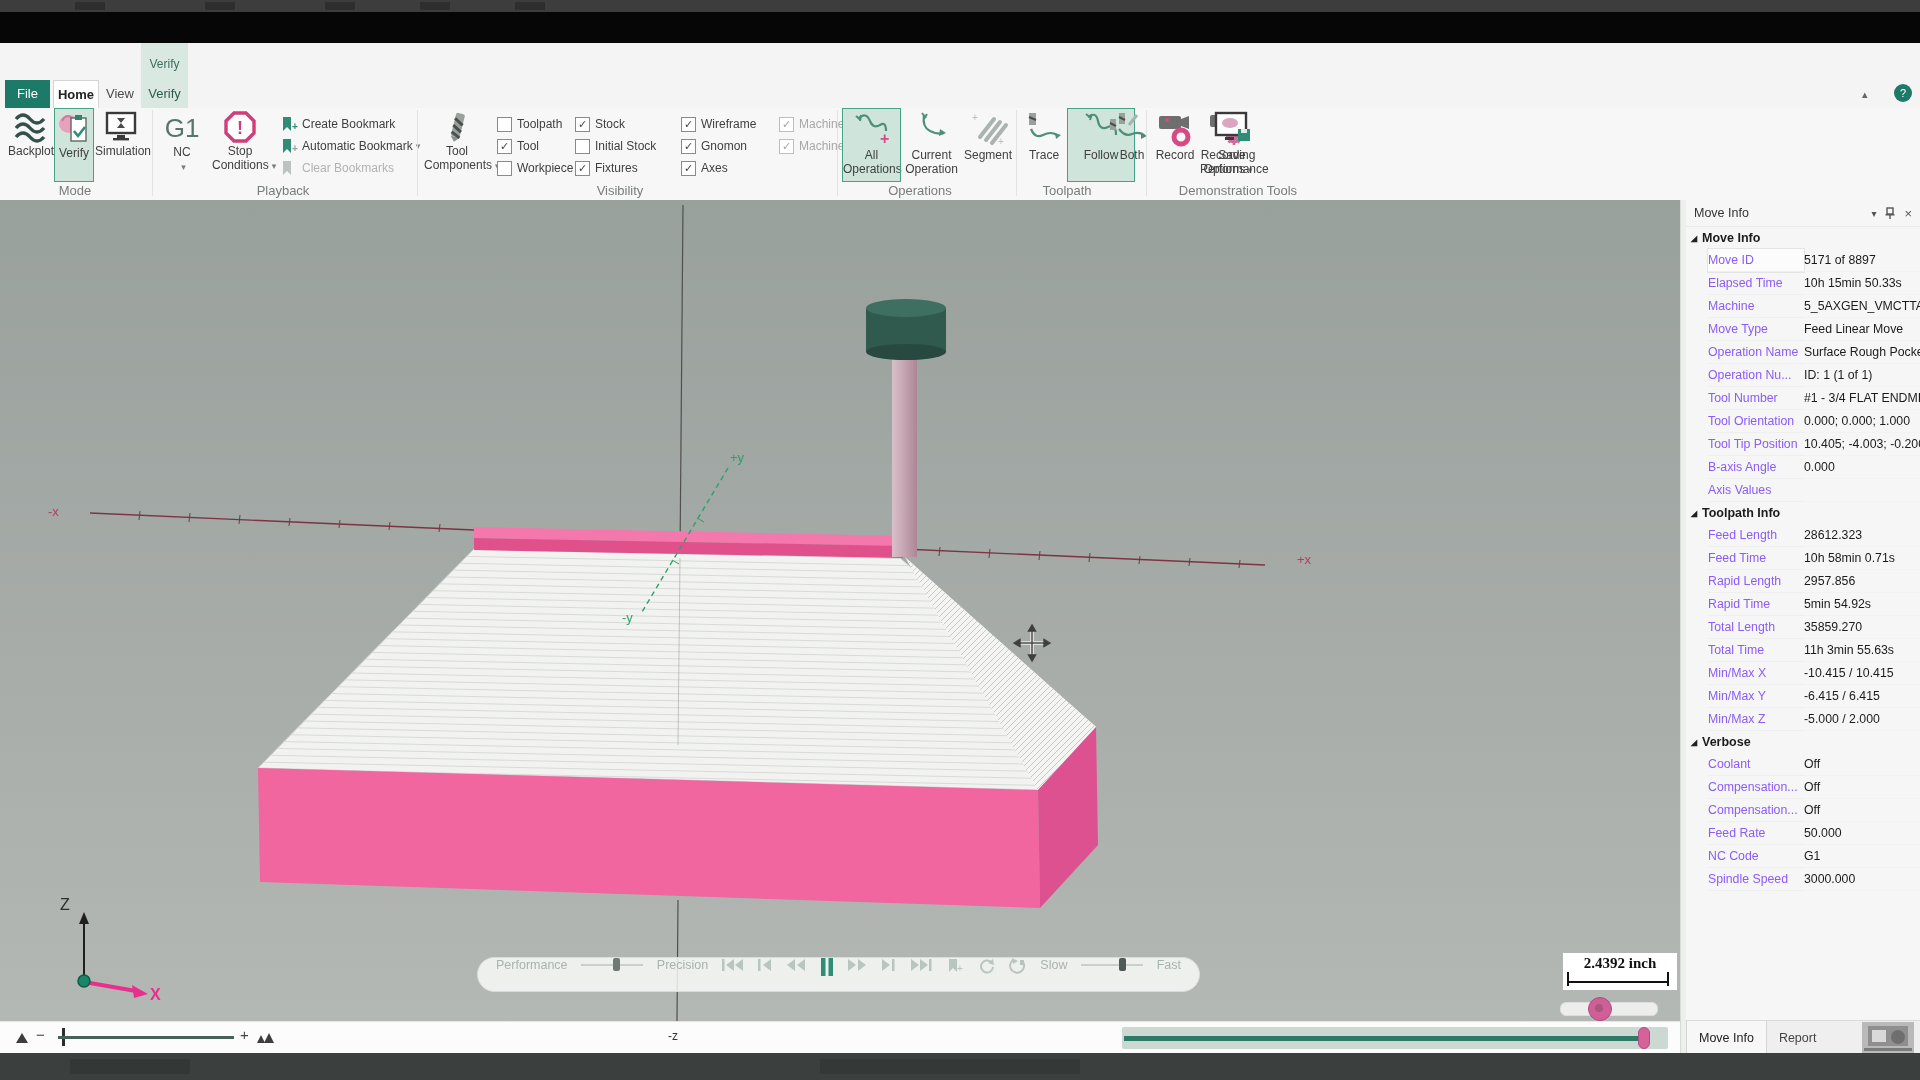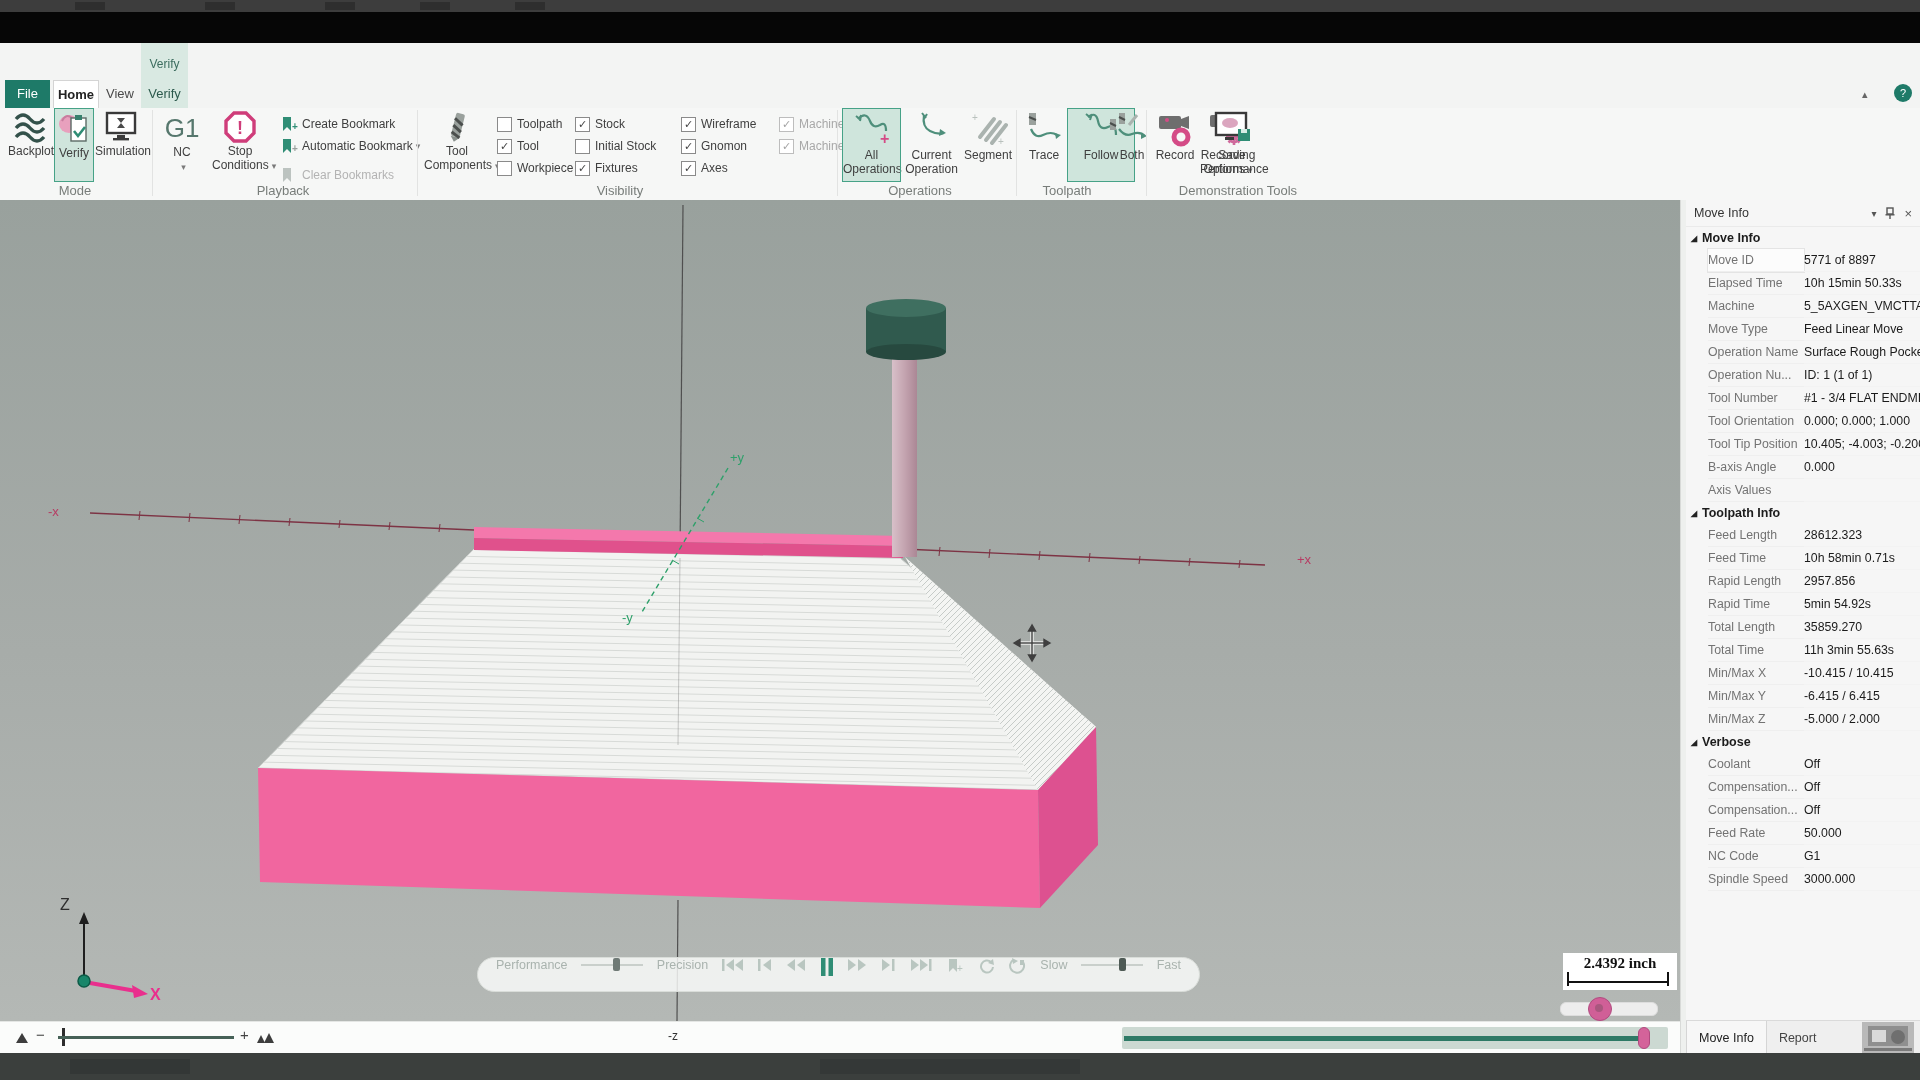--- a/index.html
+++ b/index.html
@@ -28,21 +28,21 @@
   #tab-verify{left:141px;width:47px;background:#d9e9e2;color:#2c5a4d;}
   
   #ribbon{left:0;top:108px;width:1920px;height:92px;background:#f6f7f6;border-bottom:2px solid #d9dad9;}
   .vsep{position:absolute;top:2px;width:1px;height:86px;background:#e2e3e2;}
   .grouplabel{position:absolute;top:75px;font-size:13px;color:#787d7a;text-align:center;}
   .rbtn{position:absolute;top:1px;height:72px;text-align:center;font-size:12px;color:#3f3f3f;cursor:default;}
   .rbtn .ic{display:block;margin:2px auto 1px auto;}
   .rbtn.sel{background:#cfe5dc;outline:1px solid #46a287;}
   .smallrow{position:absolute;height:20px;display:flex;align-items:center;font-size:12px;color:#3f3f3f;white-space:nowrap;}
   .smallrow .ic{margin-right:4px;}
-  .smallrow.disabled{color:#b3b3b3;margin-top:7px;}
+  .smallrow.disabled{color:#b3b3b3;}
   .dd{color:#7a7a7a;font-size:9px;margin-left:3px;}
   
   #chkgrid{left:497px;top:5px;display:grid;grid-auto-flow:column;
            grid-template-rows:repeat(3,22px);grid-template-columns:78px 106px 98px 132px;position:absolute;}
   .chk{display:flex;align-items:center;font-size:12px;color:#3f3f3f;white-space:nowrap;}
   .chk .box{width:13px;height:13px;border:1px solid #8a8a8a;background:#fff;margin-right:5px;
             font-size:11px;line-height:12px;text-align:center;color:#444;}
   .chk .box:before{content:"✓";opacity:0;}
   .chk.checked .box:before{opacity:1;}
   .chk.disabled{color:#a8a8a8;}
@@ -76,21 +76,21 @@
   #progfill{position:absolute;left:2px;top:9px;width:520px;height:5px;background:#2e7a66;}
   #progthumb{position:absolute;left:516px;top:0px;width:12px;height:22px;border-radius:6px;background:#d4639a;border:1px solid #b14b80;box-sizing:border-box;}
   
   #splitter{left:1680px;top:200px;width:6px;height:853px;background:#eef0ee;border-left:1px solid #d8dad8;}
   #panel{left:1686px;top:200px;width:234px;height:820px;background:#f6f6f6;overflow:hidden;}
   #panelhdr{height:26px;display:flex;align-items:center;font-size:12.5px;color:#333;padding-left:8px;border-bottom:1px solid #eaeaea;}
   #panelhdr .hicons{margin-left:auto;display:flex;align-items:center;gap:9px;padding-right:8px;color:#555;}
   .psec{height:22px;display:flex;align-items:center;font-size:12.5px;font-weight:bold;color:#1c1c1c;}
   .psec .exp{width:16px;text-align:center;font-size:8px;color:#222;}
   .prow{height:23px;display:flex;align-items:center;font-size:12.3px;}
-  .plabel{width:96px;margin-left:22px;color:#737373;white-space:nowrap;overflow:hidden;border-bottom:1px solid #efefef;height:22px;line-height:22px;}
+  .plabel{width:96px;margin-left:22px;color:#8b5cf6;white-space:nowrap;overflow:hidden;border-bottom:1px solid #efefef;height:22px;line-height:22px;}
   .pvalue{flex:1;color:#1b1b1b;white-space:nowrap;overflow:hidden;border-bottom:1px solid #f3f3f3;height:22px;line-height:22px;}
   .prow.selected .plabel{background:#fcfcfc;outline:1px solid #e4e4e4;}
   #paneltabs{left:1686px;top:1020px;width:234px;height:33px;background:#efefef;border-top:1px solid #dadada;display:flex;align-items:stretch;}
   .ptab{padding:0 12px;display:flex;align-items:center;font-size:12.5px;color:#444;}
   .ptab.active{background:#f7f7f7;border-left:1px solid #d5d5d5;border-right:1px solid #d5d5d5;color:#222;}
   #thumbwrap{margin-left:auto;margin-top:1px;margin-right:6px;}
   
   #taskbar{left:0;top:1053px;width:1920px;height:27px;background:#3b3f3d;}
 </style>
 </head>
@@ -605,21 +605,21 @@
     </div>
 
     <div class="psec">
       <span class="exp">◢</span>
       <span>Move Info</span>
     </div>
     <div>
 
         <div class="prow selected">
           <span class="plabel">Move ID</span>
-          <span class="pvalue">5771 of 8897</span>
+          <span class="pvalue">5171 of 8897</span>
         </div>
 
         <div class="prow">
           <span class="plabel">Elapsed Time</span>
           <span class="pvalue">10h 15min 50.33s</span>
         </div>
 
         <div class="prow">
           <span class="plabel">Machine</span>
           <span class="pvalue">5_5AXGEN_VMCTTAB</span>

